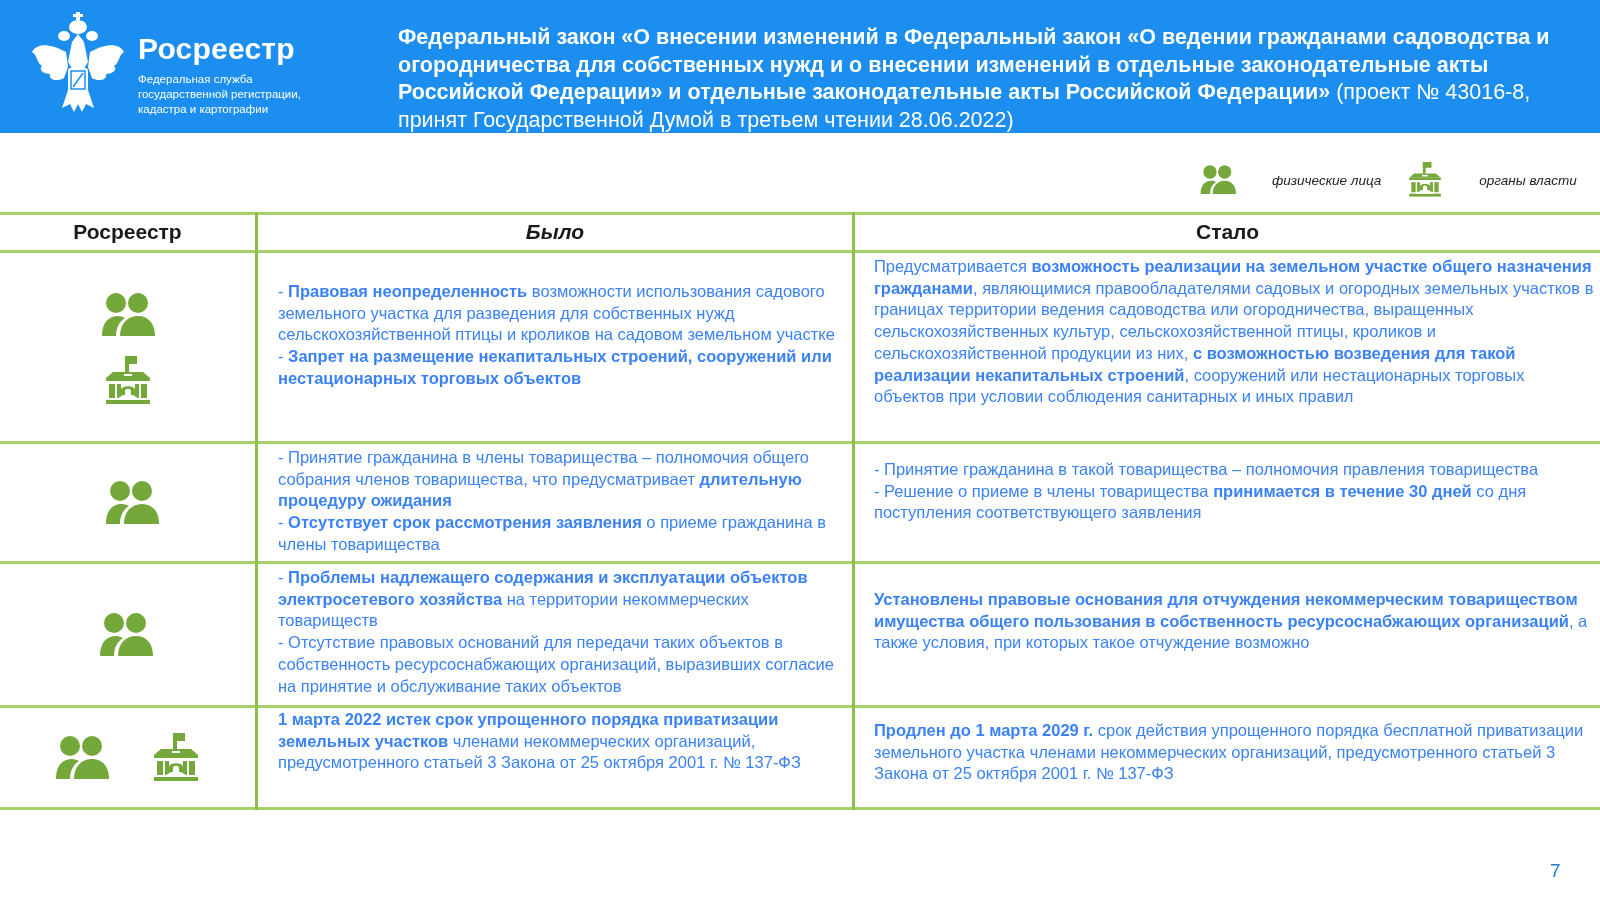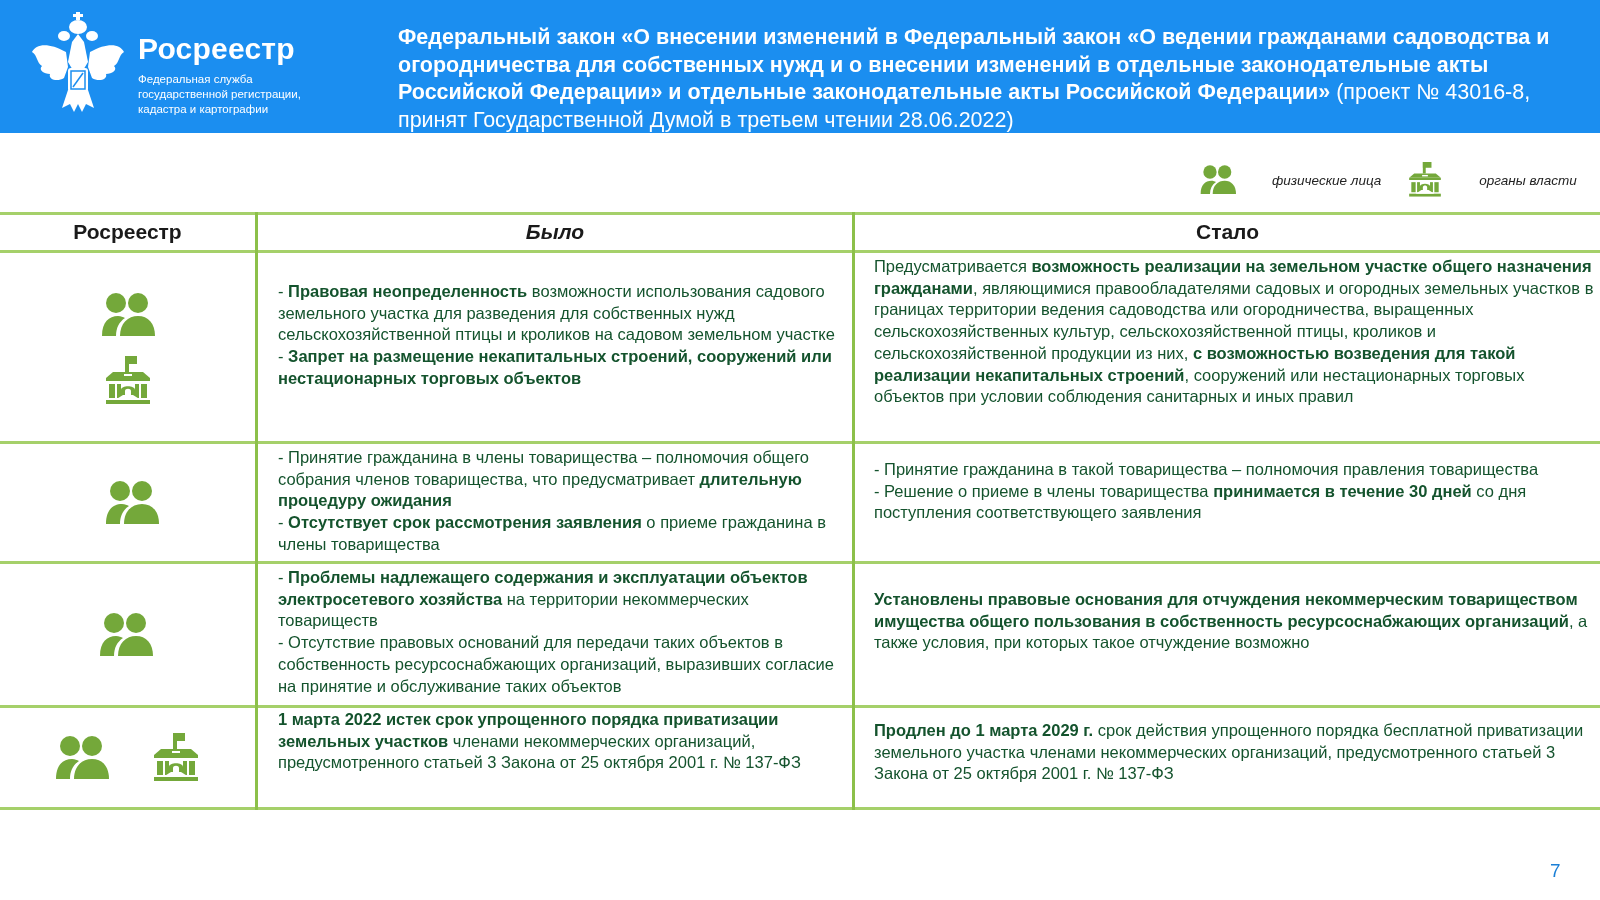--- a/index.html
+++ b/index.html
@@ -15,21 +15,21 @@
   .title b { font-weight: bold; }
   .title span.norm { font-weight: normal; }
 
   .legend { position: absolute; top: 160px; height: 40px; display: flex; align-items: center; }
   .legend-item { display: flex; align-items: center; margin-left: 20px; gap: 24px; }
   .legend-item .lbl { font-style: italic; font-size: 13.5px; color: #222; margin-left: 12px; }
 
   .table { position: absolute; left: 0; top: 212px; width: 1600px; }
   .hline { position: absolute; left: 0; width: 1600px; height: 3px; background: #a5d06a; }
   .vline { position: absolute; width: 3px; background: #8cc04a; }
-  .cell { position: absolute; font-size: 16.5px; line-height: 21.7px; color: #14532d; }
+  .cell { position: absolute; font-size: 16.5px; line-height: 21.7px; color: #3b82f6; }
   .hcell { position: absolute; font-size: 21px; font-weight: bold; text-align: center; top: 8px; }
   .icon-cell { position: absolute; display: flex; flex-direction: column; align-items: center; justify-content: center; }
   .icon-row { flex-direction: row; }
   .ico { display: block; }
   .page-num { position: absolute; left: 1550px; top: 860px; font-size: 19px; color: #1b7fd6; }
   b { font-weight: bold; }
 </style>
 </head>
 <body>
 

